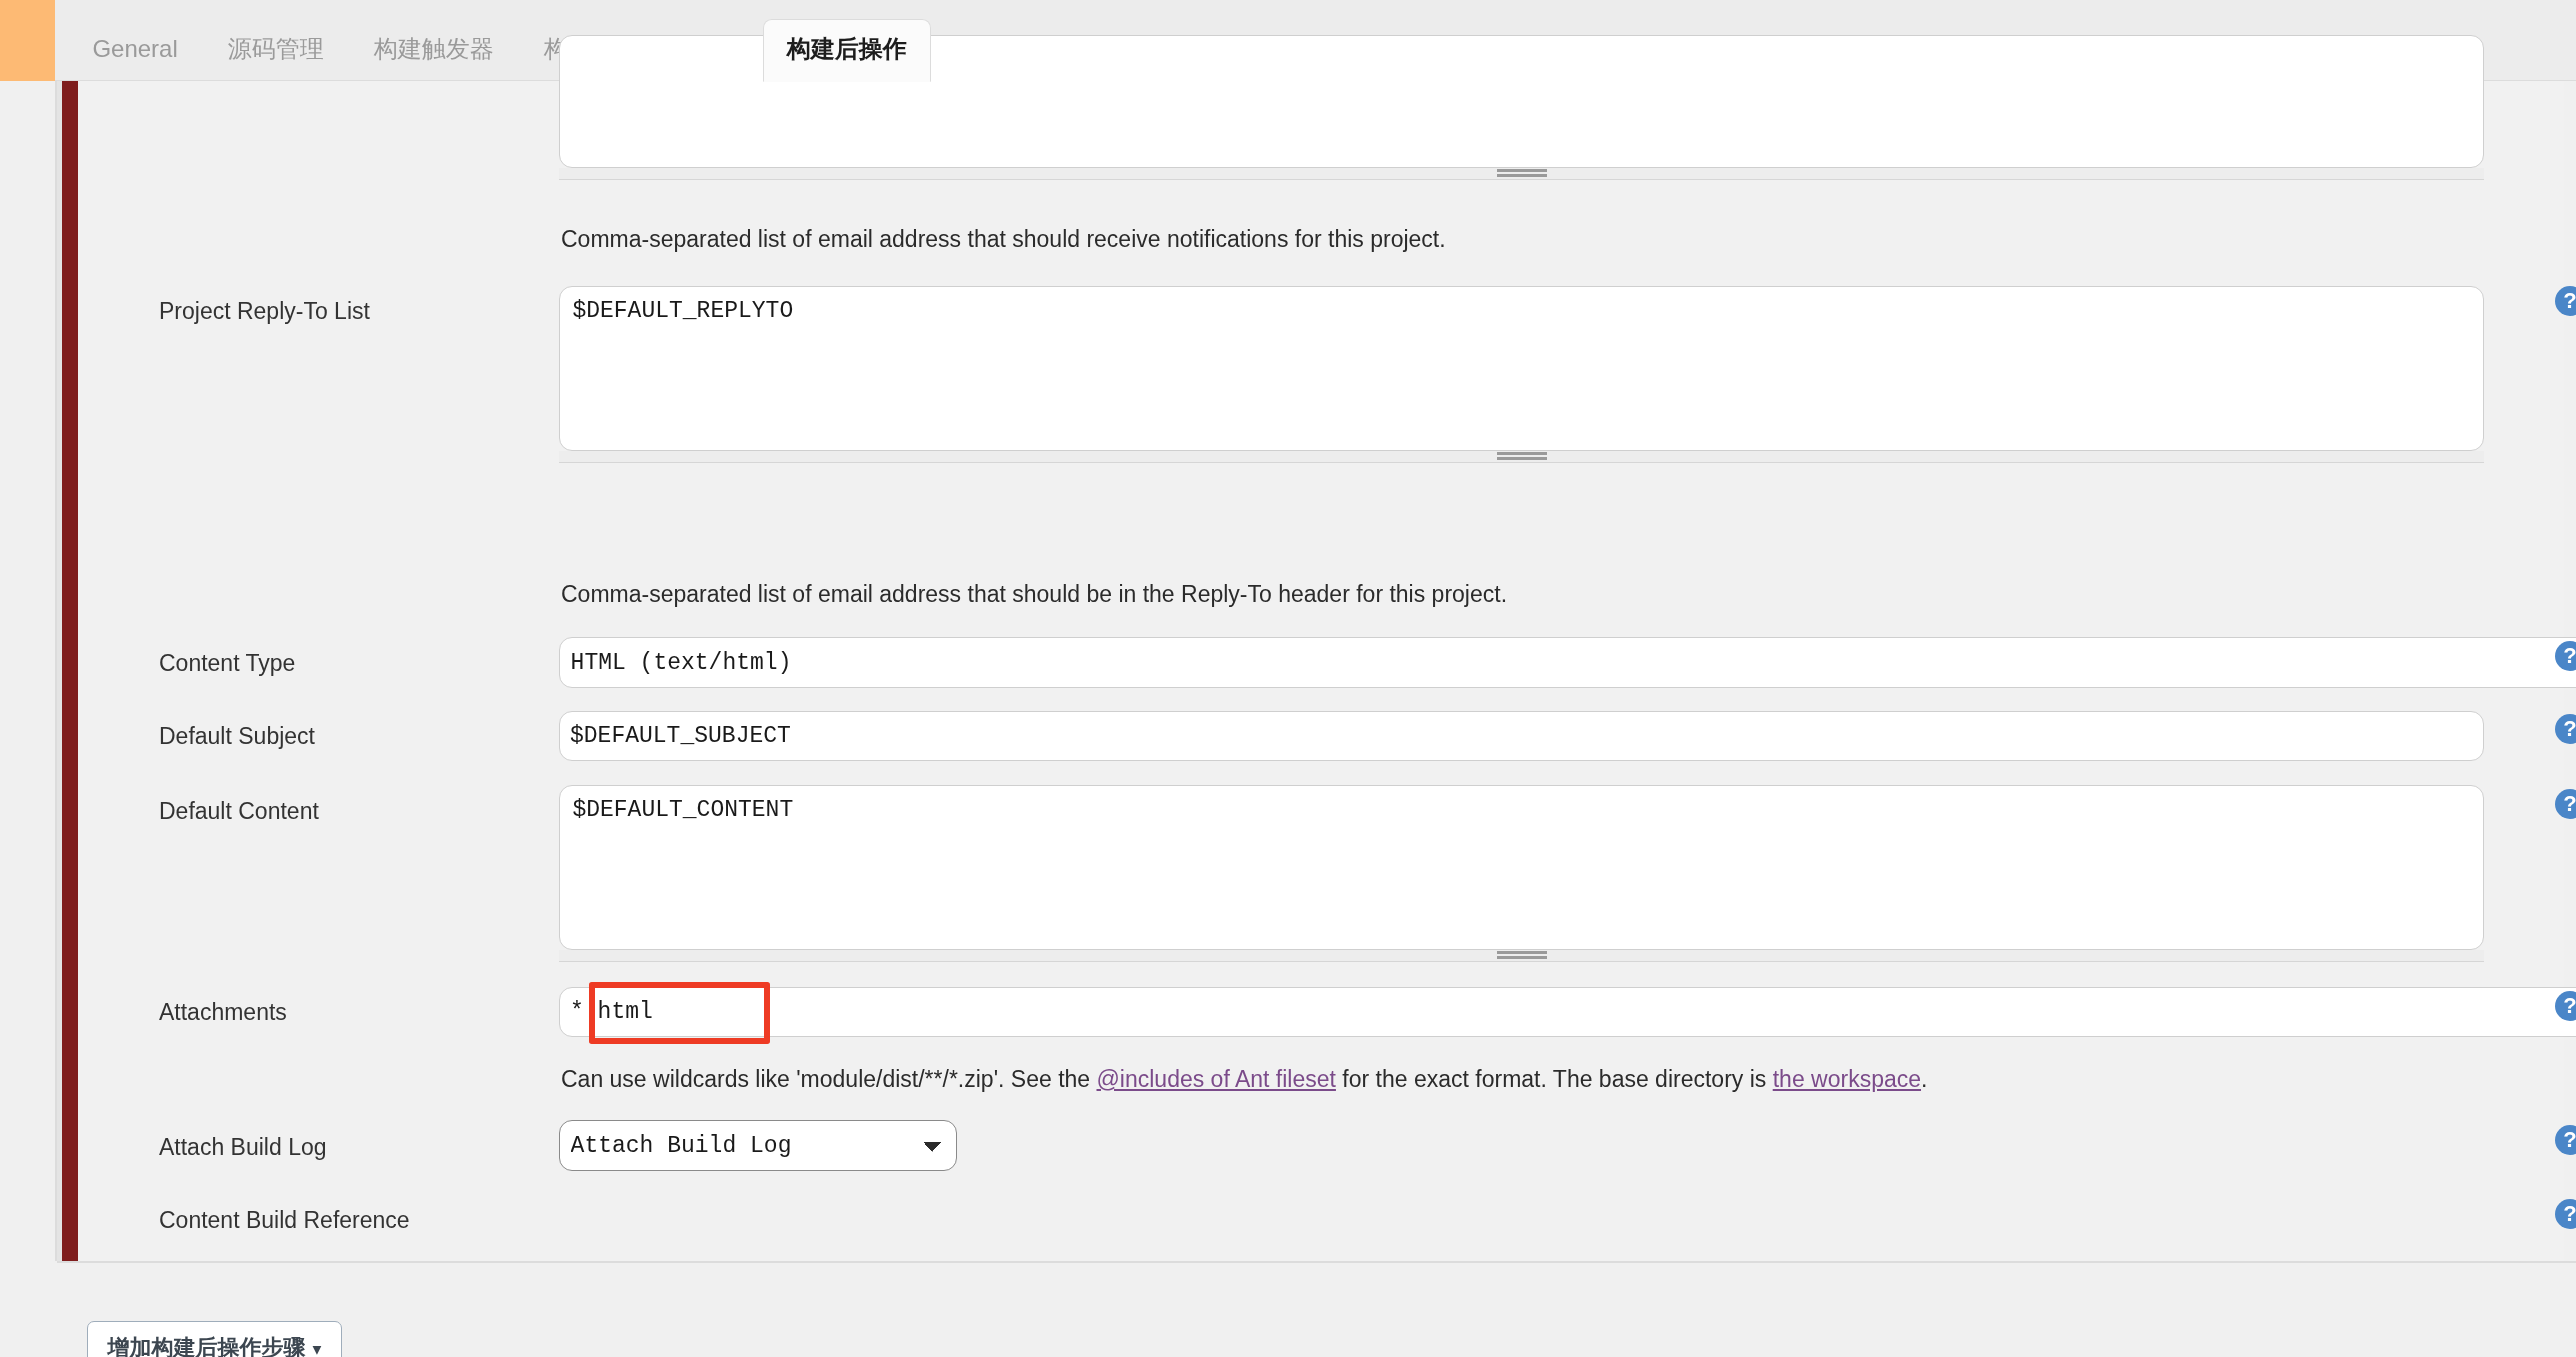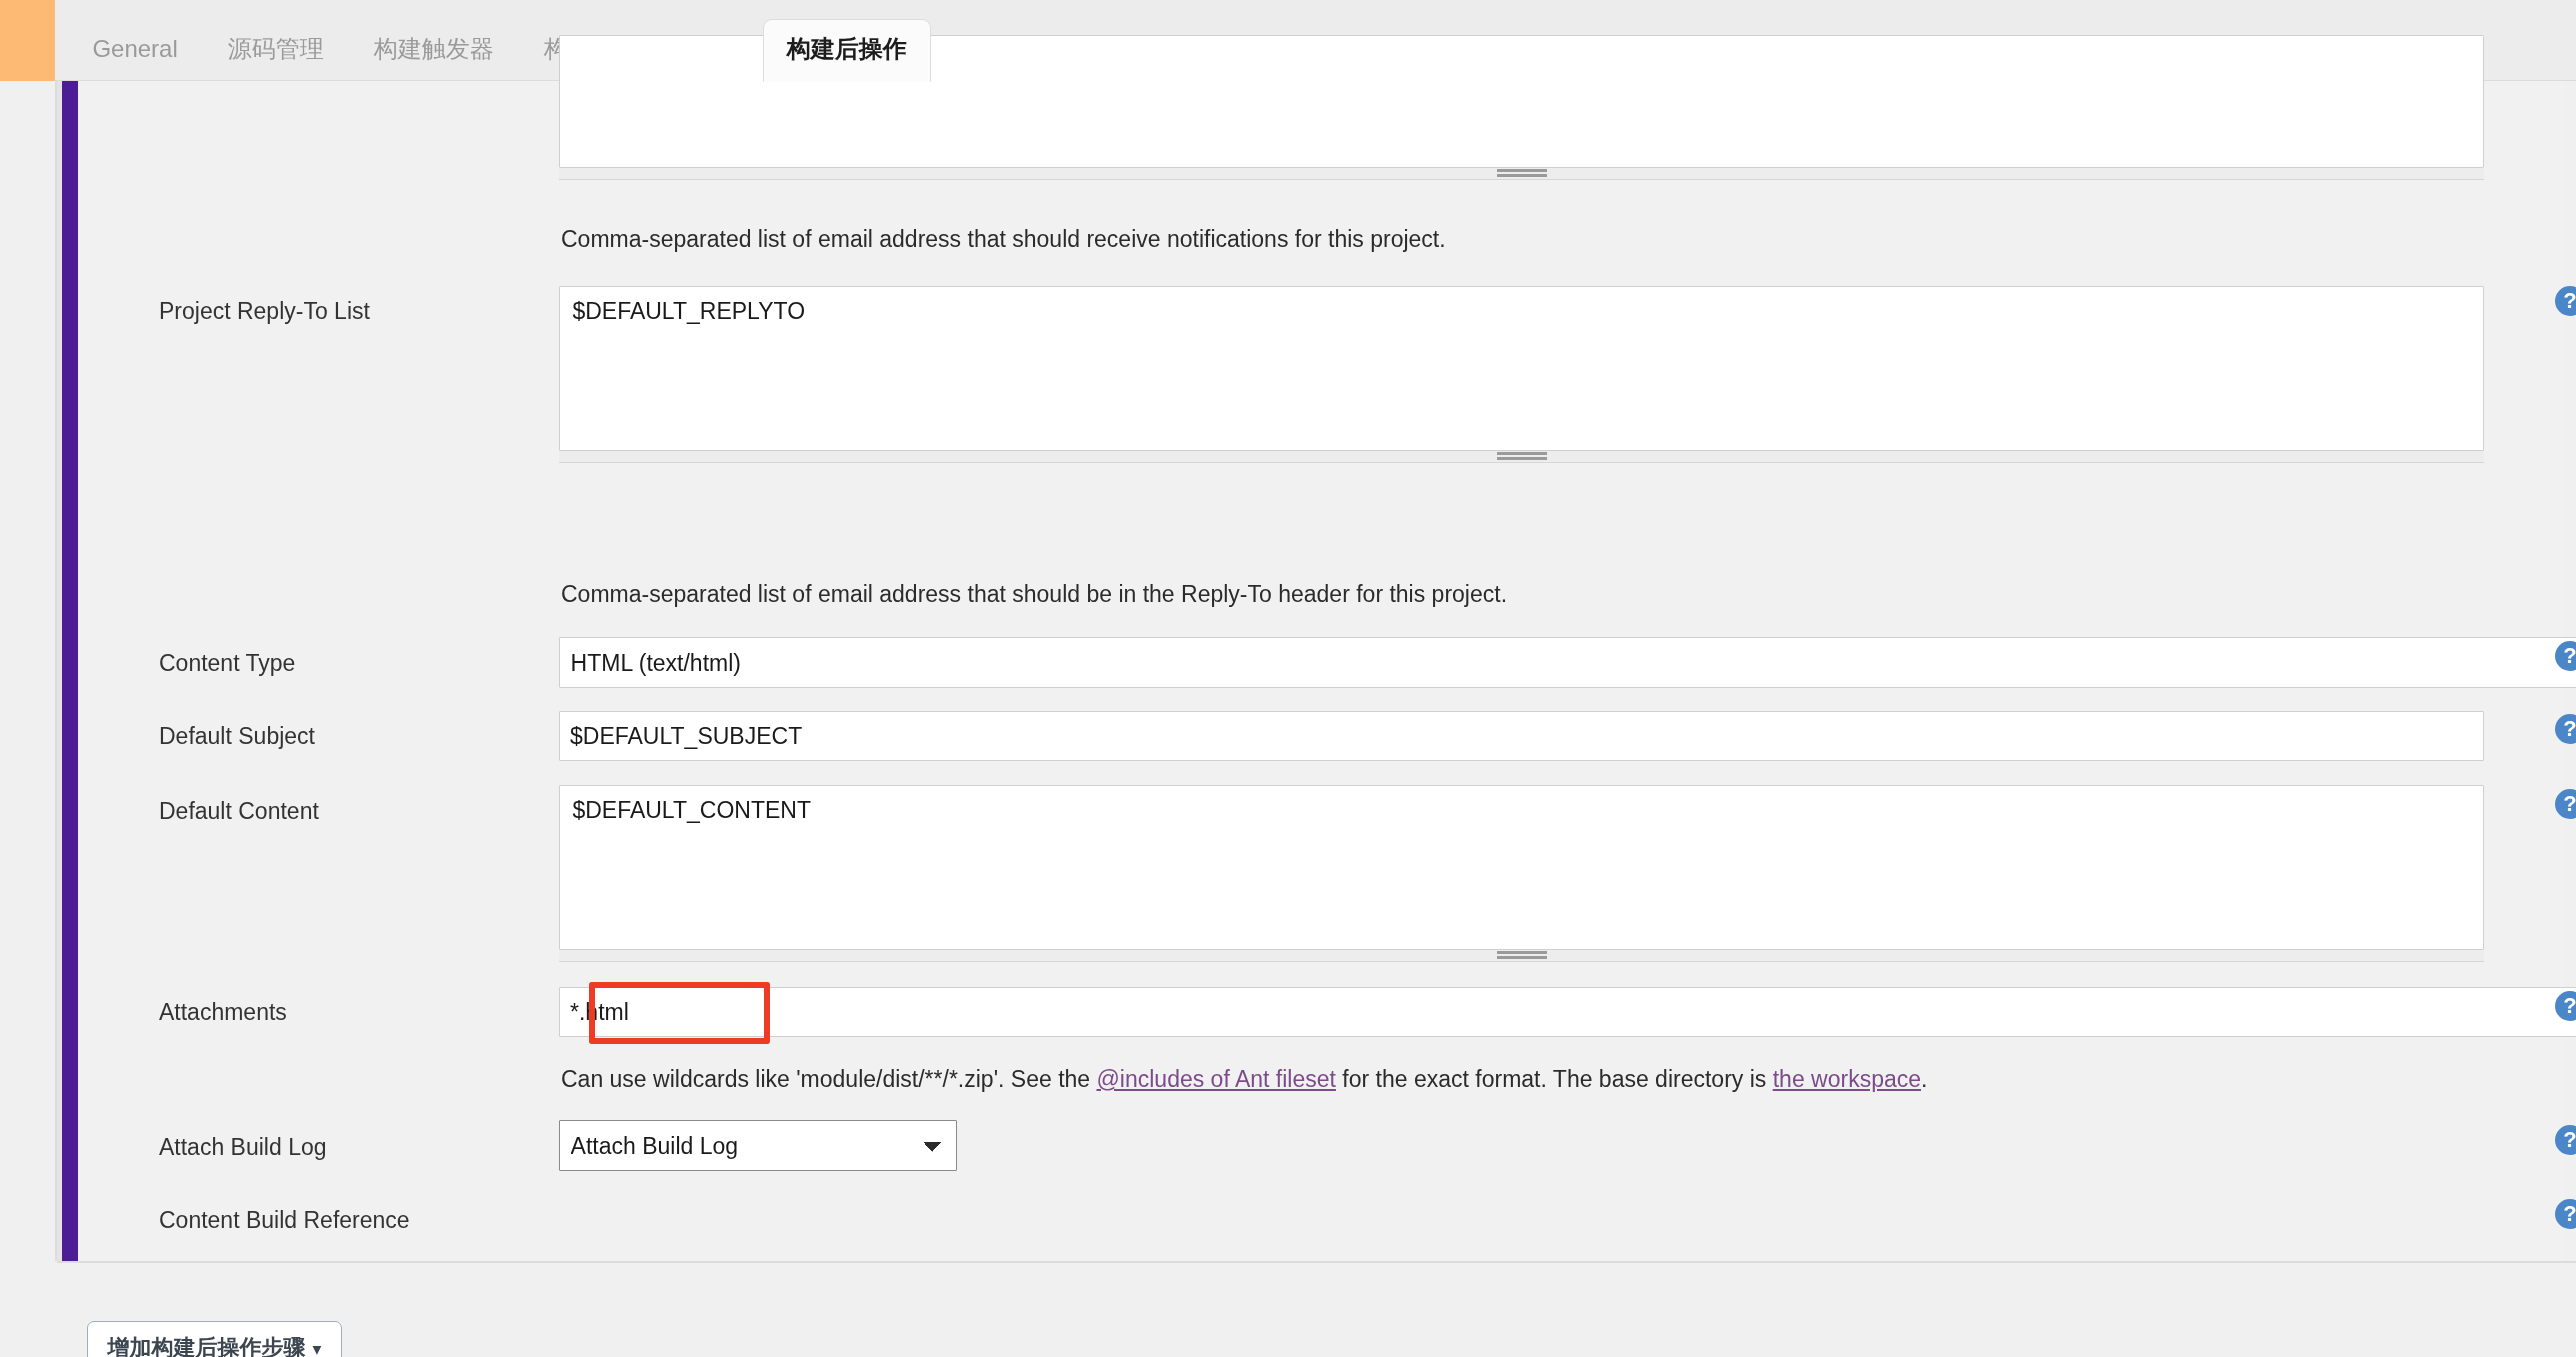--- a/index.html
+++ b/index.html
@@ -73,21 +73,21 @@
     position: absolute;
     left: 55px; top: 0;
     width: 1.8px; height: 1180px;
     background: #dcdcdc;
   }
   .panel {
     position: absolute;
     left: 57px; top: 0;
     right: 12px;
     height: 1180px;
-    background: #4c1d95;
+    background: #7f1d1d;
     border-left: 5.3px solid #e4e4e4;
     box-sizing: border-box;
   }
   .panel-inner {
     position: absolute;
     left: 16px; top: 0; right: 0; bottom: 0;
     background: #f1f1f1;
   }
 
   
@@ -109,27 +109,27 @@
     font-size: 23px;
     color: #2b2b2b;
     white-space: nowrap;
   }
   .helptext a {
     color: #7b4b8a;
     text-decoration: underline;
   }
 
   textarea.ta, input.ti, select.sel {
-    font-family: Liberation Sans, sans-serif;
+    font-family: Liberation Mono, monospace;
     font-size: 23px;
     color: #1a1a1a;
     background: #ffffff;
     border: 1.8px solid #cfcfcf;
     box-sizing: border-box;
-    border-radius: 1px;
+    border-radius: 13px;
     outline: none;
   }
   textarea.ta {
     padding: 8.8px 12.4px;
     resize: none;
     line-height: 1.35;
     display: block;
   }
   input.ti {
     padding: 7px 10px;

